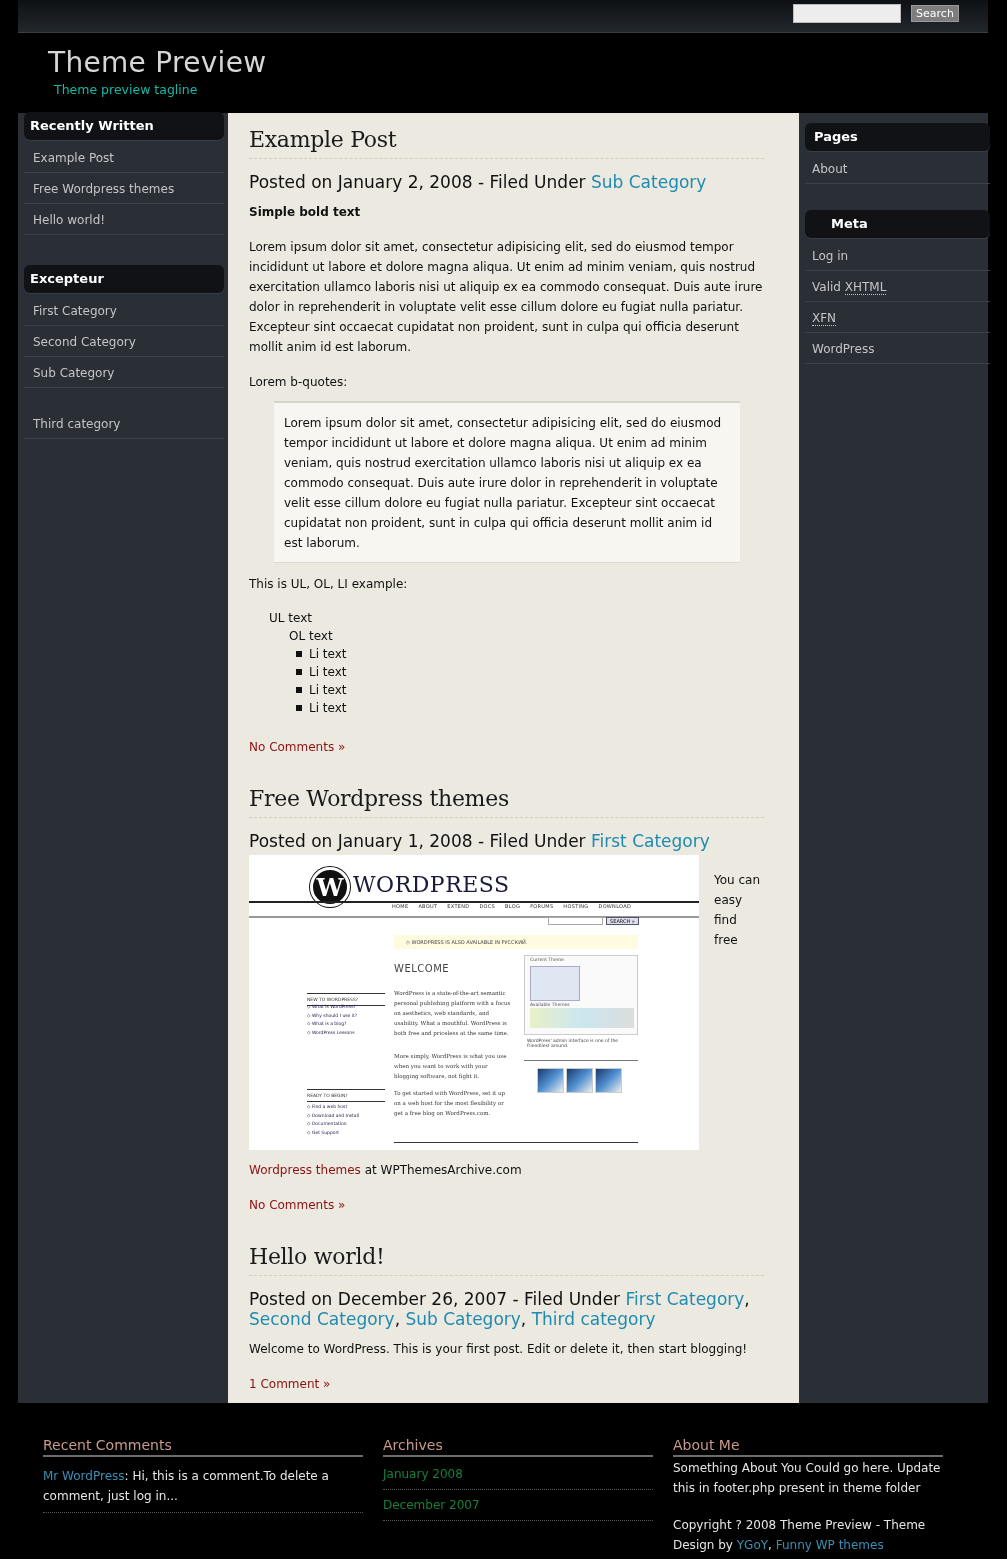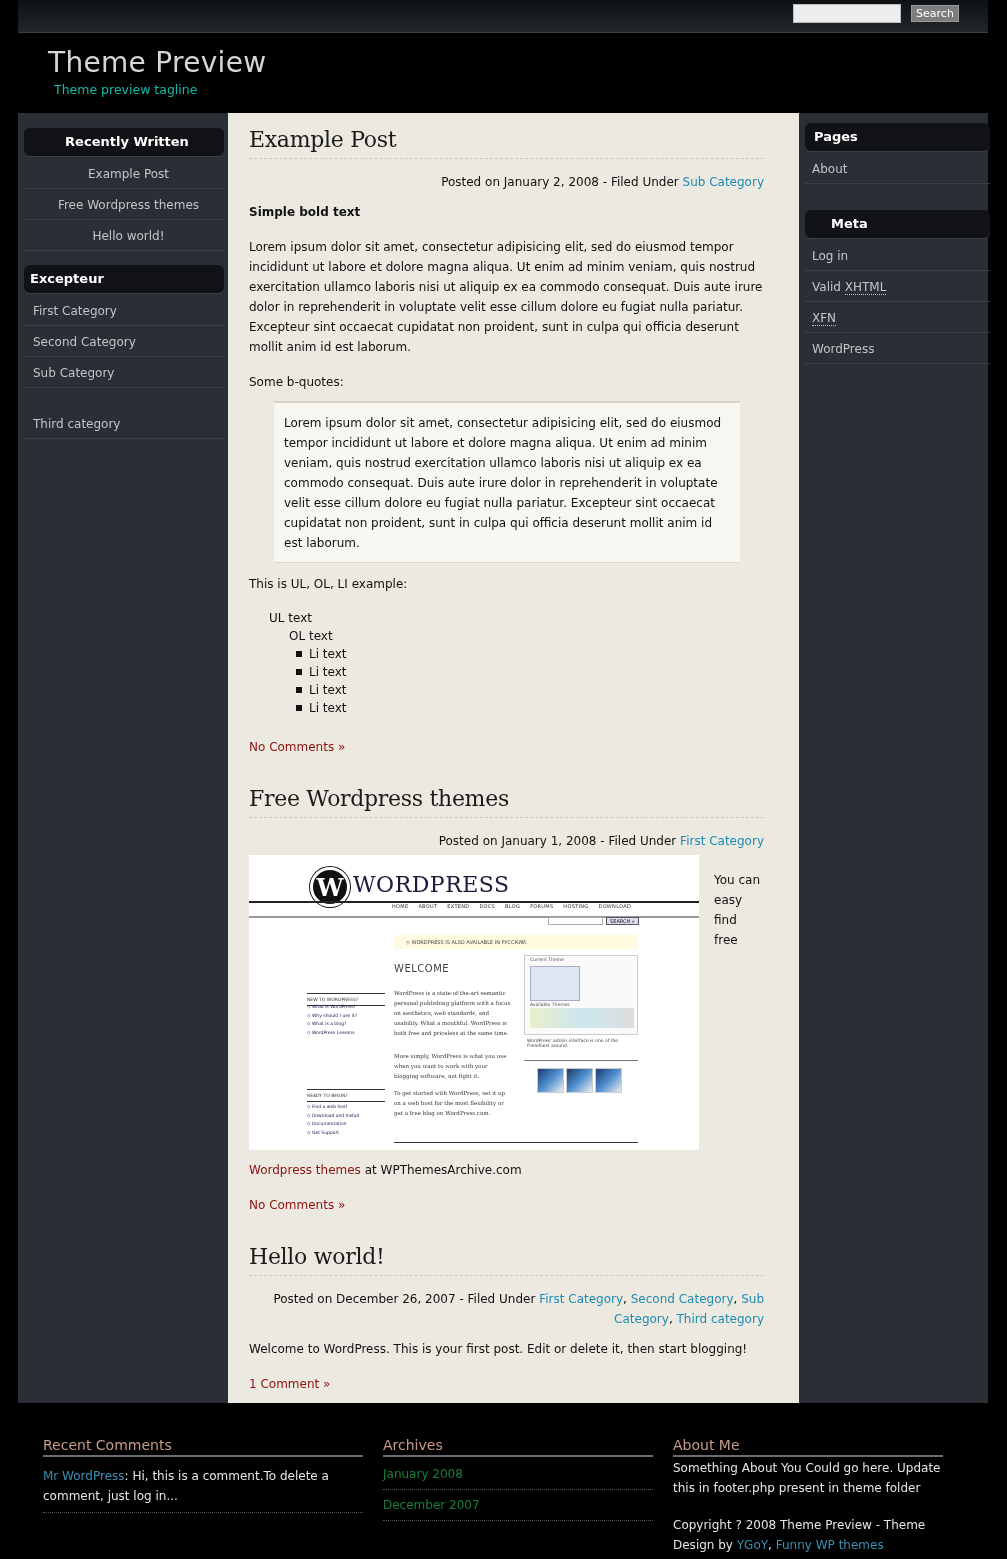--- a/index.html
+++ b/index.html
@@ -67,21 +67,21 @@
   .widget-list li a { color: #c2c5c9; }
   .abbr { border-bottom: 1px dotted #c2c5c9; }
 
   
   .post { position: absolute; left: 249px; width: 515px; }
   .post-title {
     font-family: "DejaVu Serif", serif; font-size: 22px; color: #1a1a1a;
     font-weight: normal; padding-bottom: 6px;
     border-bottom: 1px dashed #cfcbc1; letter-spacing: -0.3px;
   }
-  .meta { font-size: 12px; color: #111; margin-top: 10px; line-height: 20px; text-align: right; }
+  .meta { font-size: 17px; color: #111; margin-top: 10px; line-height: 20px; }
   .meta a, .link-blue { color: #1f8bb0; }
   .p { font-size: 12px; line-height: 20px; color: #111; }
   .bold { font-weight: bold; }
   .link-red { color: #8c1010; }
 
   .bquote {
     position: absolute; left: 274px; top: 401px; width: 466px; height: 162px;
     background: #f8f6f0; border-top: 2px solid #d6d3cb; border-bottom: 1px solid #dcd8cf;
     padding: 10px 10px 0 10px; font-size: 12px; line-height: 20px; color: #111;
   }
@@ -148,21 +148,21 @@
 <input class="search-input" type="text" placeholder="" style="">
 <div class="search-btn">Search</div>
 
 <div class="site-title">Theme Preview</div>
 <div class="tagline">Theme preview tagline</div>
 
 <div class="col-left"></div>
 <div class="col-main"></div>
 <div class="col-right"></div>
 
-<div class="widget" style="left:24px; top:128px; width:200px;text-align:center;">
+<div class="widget" style="left:24px; top:112px; width:200px;">
   <div class="widget-title">Recently Written</div>
   <ul class="widget-list" style="margin-top:2px;">
     <li><a>Example Post</a></li>
     <li><a>Free Wordpress themes</a></li>
     <li><a>Hello world!</a></li>
   </ul>
 </div>
 
 <div class="widget" style="left:24px; top:265px; width:200px;">
   <div class="widget-title">Excepteur</div>
@@ -189,21 +189,21 @@
     <li style="padding-left:7px;"><a class="abbr">XFN</a></li>
     <li style="padding-left:7px;"><a>WordPress</a></li>
   </ul>
 </div>
 
 <div class="post" style="top:127px;">
   <h2 class="post-title">Example Post</h2>
   <div class="meta" style="margin-top:13px;"><span>Posted on January 2, 2008 - Filed Under </span><a>Sub Category</a></div>
   <div class="p bold" style="margin-top:10px;">Simple bold text</div>
   <div class="p" style="margin-top:15px;">Lorem ipsum dolor sit amet, consectetur adipisicing elit, sed do eiusmod tempor incididunt ut labore et dolore magna aliqua. Ut enim ad minim veniam, quis nostrud exercitation ullamco laboris nisi ut aliquip ex ea commodo consequat. Duis aute irure dolor in reprehenderit in voluptate velit esse cillum dolore eu fugiat nulla pariatur. Excepteur sint occaecat cupidatat non proident, sunt in culpa qui officia deserunt mollit anim id est laborum.</div>
-  <div class="p" style="margin-top:15px;">Some b-quotes:</div>
+  <div class="p" style="margin-top:15px;">Lorem b-quotes:</div>
 </div>
 <div class="bquote">Lorem ipsum dolor sit amet, consectetur adipisicing elit, sed do eiusmod tempor incididunt ut labore et dolore magna aliqua. Ut enim ad minim veniam, quis nostrud exercitation ullamco laboris nisi ut aliquip ex ea commodo consequat. Duis aute irure dolor in reprehenderit in voluptate velit esse cillum dolore eu fugiat nulla pariatur. Excepteur sint occaecat cupidatat non proident, sunt in culpa qui officia deserunt mollit anim id est laborum.</div>
 <div class="p" style="position:absolute; left:249px; top:574px;">This is UL, OL, LI example:</div>
 <div class="list-block">
   <div>UL text</div>
   <div class="ol">OL text</div>
   <div class="li">Li text</div>
   <div class="li">Li text</div>
   <div class="li">Li text</div>
   <div class="li">Li text</div>

